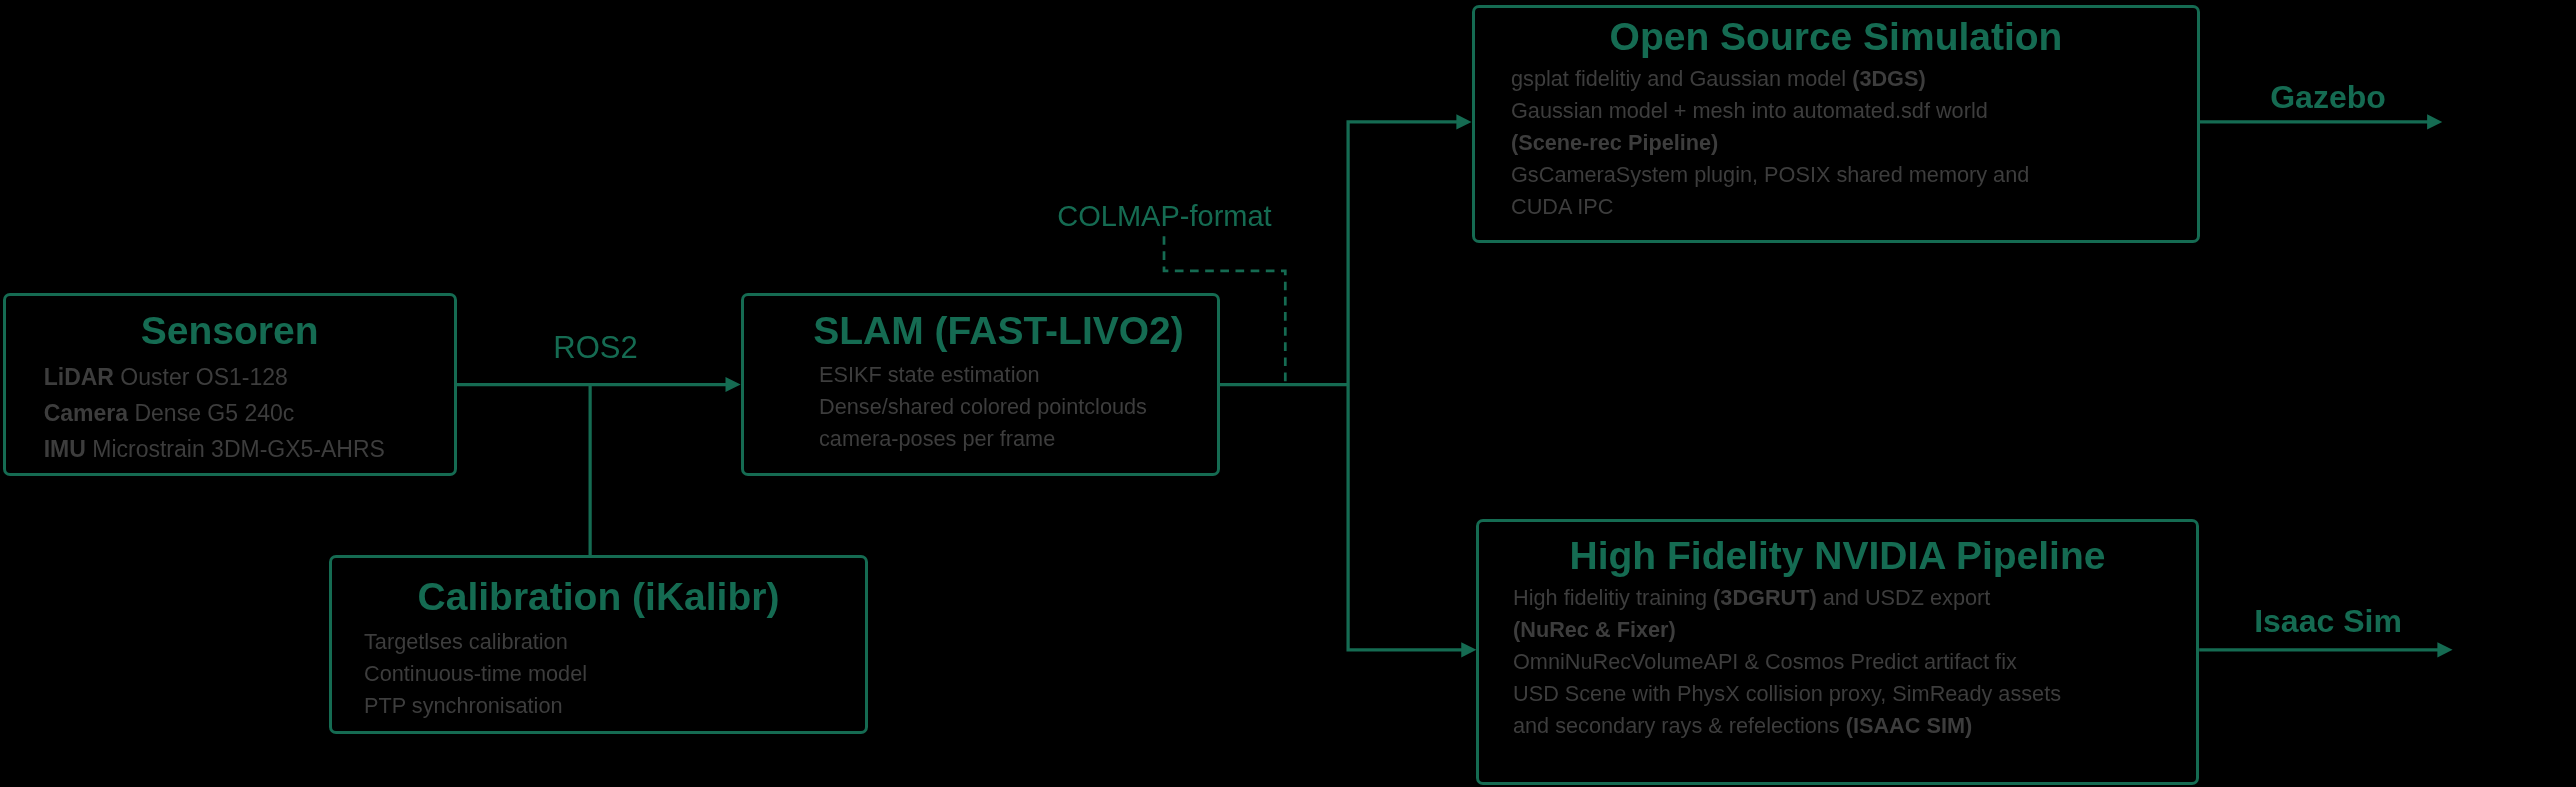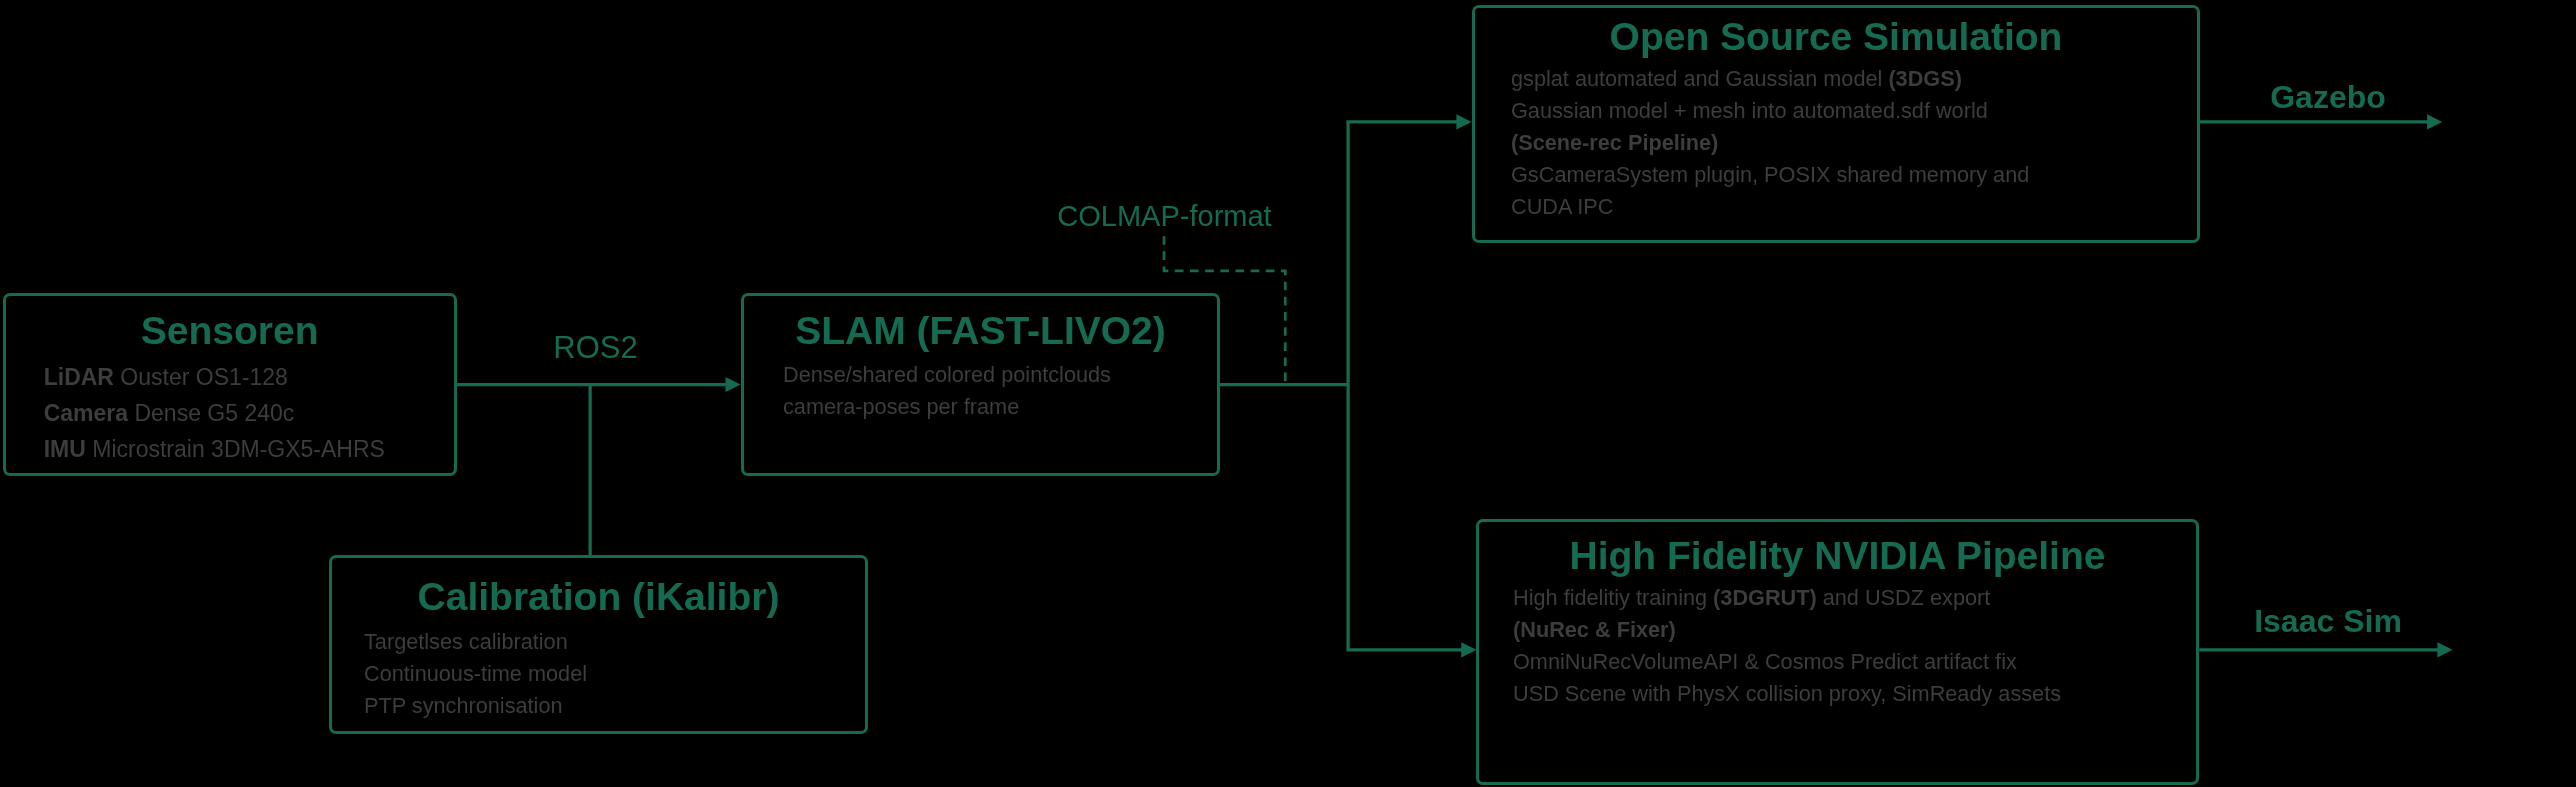--- a/index.html
+++ b/index.html
@@ -60,21 +60,21 @@
     position: absolute;
     color: var(--accent);
     text-align: center;
     white-space: nowrap;
   }
   
   #node-sensors     { left: 2.7px;    top: 293px;  width: 454px;  height: 183px; }
   #node-sensors .title { margin-top: 13px; }
   #node-sensors .body  { margin: 6.5px 0 0 38px; font-size: 23px; line-height: 36px; }
 
-  #node-slam        { left: 741px; top: 293px;  width: 479px;  height: 183px; }
+  #node-slam        { left: 741px; top: 293px;  width: 479px;  height: 183px; padding-left: 36px; }
   #node-slam .title { margin-top: 13px; }
   #node-slam .body  { margin: 6.5px 0 0 39px; }
 
   #node-calibration { left: 329px;  top: 555px; width: 539px;  height: 179px; }
   #node-calibration .title { margin-top: 17px; }
   #node-calibration .body  { margin: 7.6px 0 0 32px; }
 
   #node-opensim     { left: 1472px; top: 5.4px;   width: 728px; height: 238px; }
   #node-opensim .title { margin-top: 6.5px; }
   #node-opensim .body  { margin: 4.3px 0 0 36px; }
@@ -114,52 +114,54 @@
     <div class="body">
       <div class="bline"><span class="seg b">LiDAR</span><span class="seg"> Ouster OS1-128</span></div>
       <div class="bline"><span class="seg b">Camera</span><span class="seg"> Dense G5 240c</span></div>
       <div class="bline"><span class="seg b">IMU</span><span class="seg"> Microstrain 3DM-GX5-AHRS</span></div>
     </div>
   </div>
 
   <div class="node" id="node-slam">
     <div class="title">SLAM (FAST-LIVO2)</div>
     <div class="body">
+      <div class="bline"><span class="seg">ESIKF state estimation</span></div>
       <div class="bline"><span class="seg">Dense/shared colored pointclouds</span></div>
       <div class="bline"><span class="seg">camera-poses per frame</span></div>
     </div>
   </div>
 
   <div class="node" id="node-calibration">
     <div class="title">Calibration (iKalibr)</div>
     <div class="body">
       <div class="bline"><span class="seg">Targetlses calibration</span></div>
       <div class="bline"><span class="seg">Continuous-time model</span></div>
       <div class="bline"><span class="seg">PTP synchronisation</span></div>
     </div>
   </div>
 
   <div class="node" id="node-opensim">
     <div class="title">Open Source Simulation</div>
     <div class="body">
-      <div class="bline"><span class="seg">gsplat automated and Gaussian model </span><span class="seg b">(3DGS)</span></div>
+      <div class="bline"><span class="seg">gsplat fidelitiy and Gaussian model </span><span class="seg b">(3DGS)</span></div>
       <div class="bline"><span class="seg">Gaussian model + mesh into automated.sdf world</span></div>
       <div class="bline"><span class="seg b">(Scene-rec Pipeline)</span></div>
       <div class="bline"><span class="seg">GsCameraSystem plugin, POSIX shared memory and</span></div>
       <div class="bline"><span class="seg">CUDA IPC</span></div>
     </div>
   </div>
 
   <div class="node" id="node-nvidia">
     <div class="title">High Fidelity NVIDIA Pipeline</div>
     <div class="body">
       <div class="bline"><span class="seg">High fidelitiy training </span><span class="seg b">(3DGRUT)</span><span class="seg"> and USDZ export</span></div>
       <div class="bline"><span class="seg b">(NuRec &amp; Fixer)</span></div>
       <div class="bline"><span class="seg">OmniNuRecVolumeAPI &amp; Cosmos Predict artifact fix</span></div>
       <div class="bline"><span class="seg">USD Scene with PhysX collision proxy, SimReady assets</span></div>
+      <div class="bline"><span class="seg">and secondary rays &amp; refelections </span><span class="seg b">(ISAAC SIM)</span></div>
     </div>
   </div>
 
   <div class="flow-label" id="label-ros2">ROS2</div>
   <div class="flow-label" id="label-colmap">COLMAP-format</div>
   <div class="flow-label" id="label-gazebo">Gazebo</div>
   <div class="flow-label" id="label-isaac">Isaac Sim</div>
 
 </div>
 

